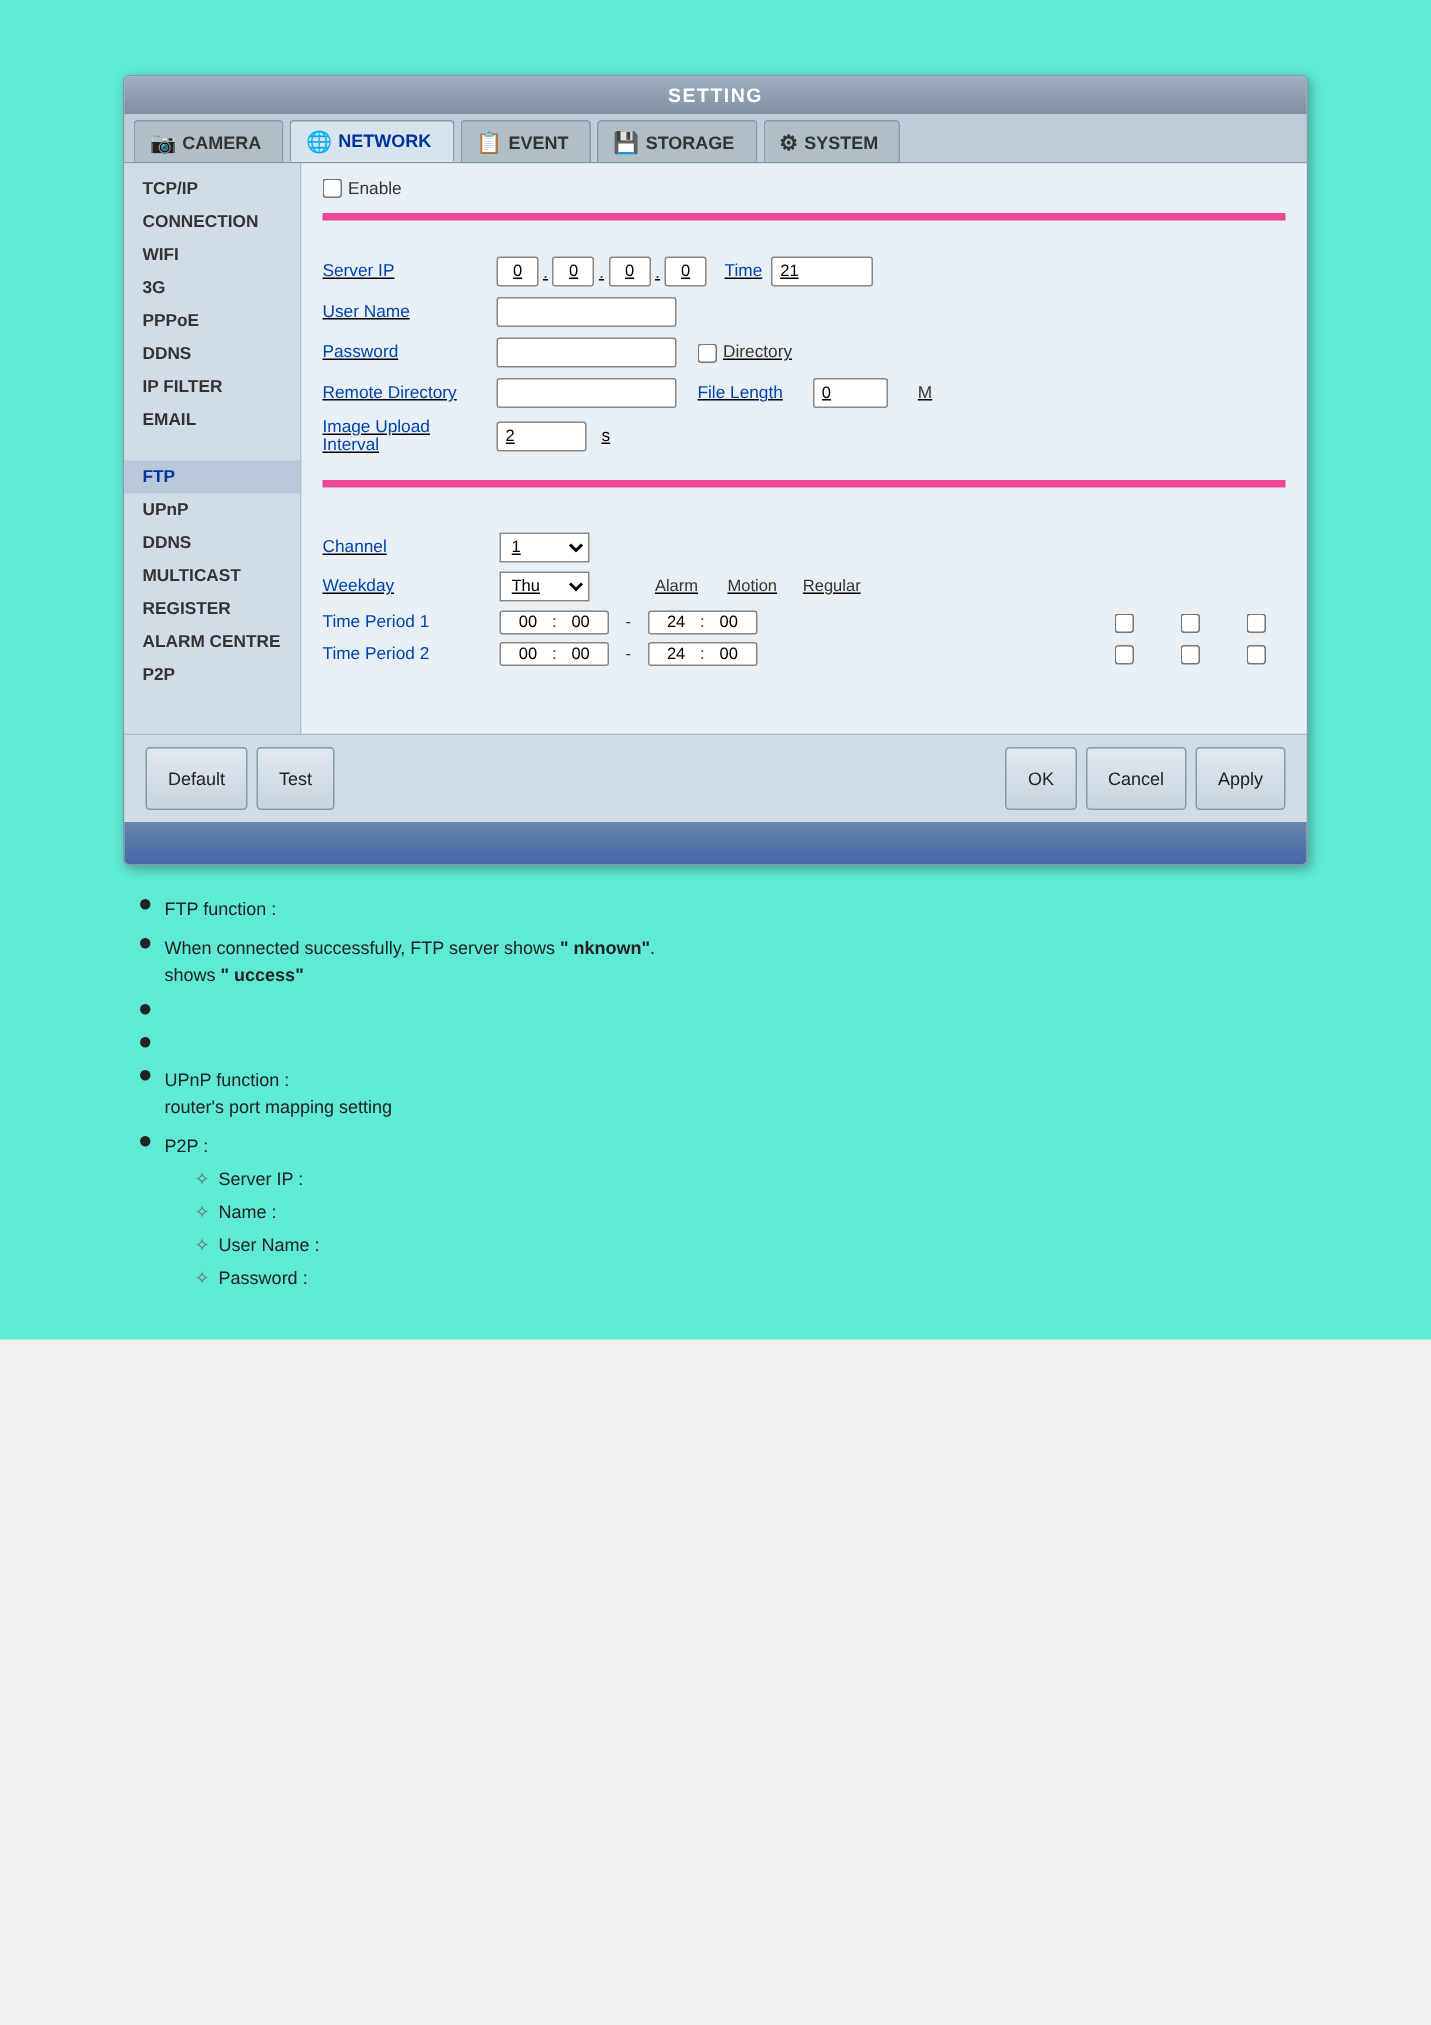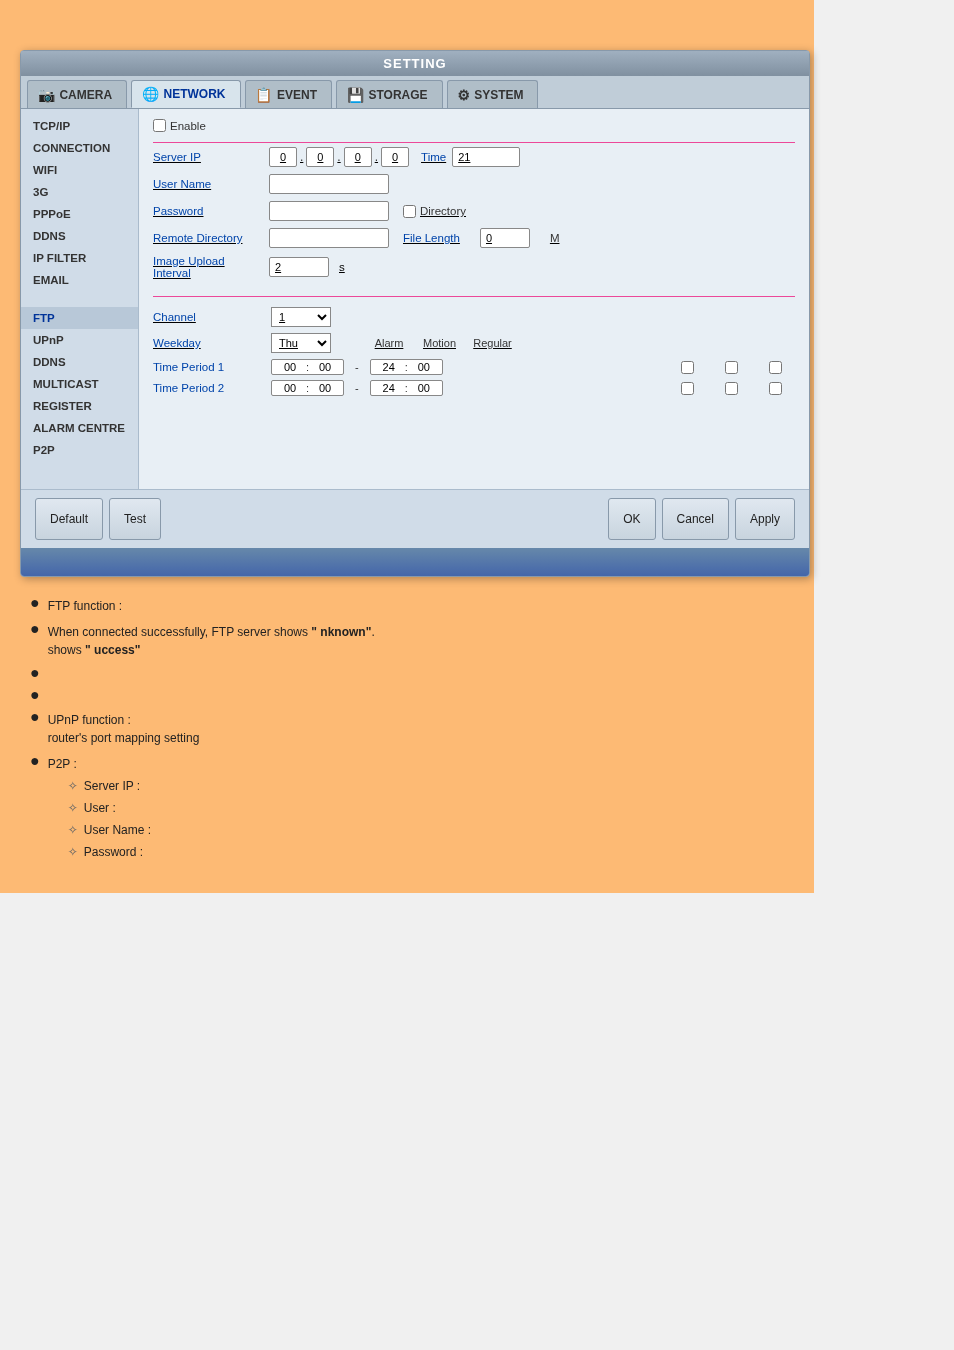--- a/index.html
+++ b/index.html
@@ -5,22 +5,22 @@
     * { box-sizing: border-box; margin: 0; padding: 0; }
     body {
       background: #f0f0f0;
       font-family: Arial, sans-serif;
       font-size: 12px;
       width: 954px;
       min-height: 1350px;
     }
 
     .page-wrapper {
-      width: 814px;
-      background: #fdba74;
+      width: 954px;
+      background: #5eead4;
       padding: 20px;
     }
 
     
     .setting-dialog {
       background: #d0d8e0;
       border: 1px solid #8899aa;
       border-radius: 4px;
       width: 790px;
       margin: 30px auto 20px auto;
@@ -113,22 +113,22 @@
       display: flex;
       align-items: center;
       gap: 8px;
       margin-bottom: 10px;
       padding-bottom: 8px;
       border-bottom: 1px solid #aabbcc;
     }
 
     .form-section {
       padding-bottom: 10px;
-      border-bottom: 1px solid #ec4899;
-      margin-bottom: 4px;
+      border-bottom: 5px solid #ec4899;
+      margin-bottom: 24px;
     }
 
     .form-row {
       display: flex;
       align-items: center;
       margin-bottom: 7px;
       gap: 6px;
       text-decoration: underline;
     }
 
@@ -639,21 +639,21 @@
       <span class="bullet">●</span>
       <div class="note-text">
         <span>P2P :</span>
         <div class="sub-notes">
           <div class="sub-note-item">
             <span class="diamond">✧</span>
             <span>Server IP :</span>
           </div>
           <div class="sub-note-item">
             <span class="diamond">✧</span>
-            <span>User :</span>
+            <span>Name :</span>
           </div>
           <div class="sub-note-item">
             <span class="diamond">✧</span>
             <span>User Name :</span>
           </div>
           <div class="sub-note-item">
             <span class="diamond">✧</span>
             <span>Password :</span>
           </div>
         </div>

